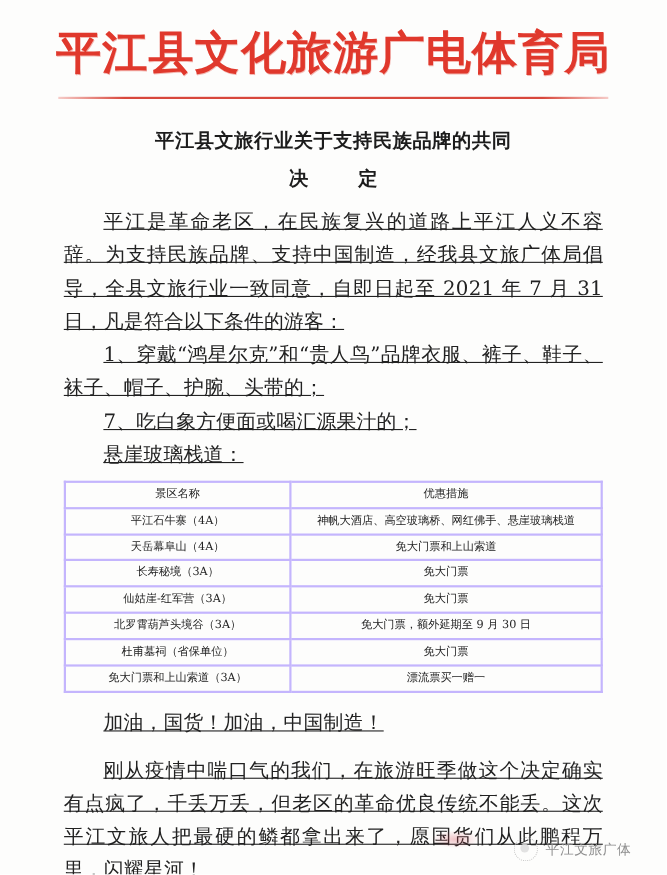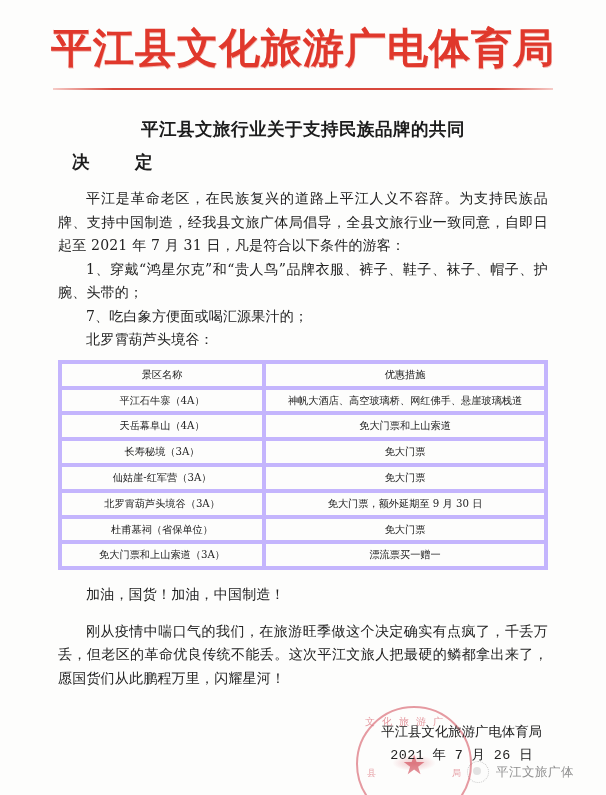--- a/index.html
+++ b/index.html
@@ -49,51 +49,52 @@
   .doc-title {
     text-align: center;
     font-size: 17.5px;
     font-weight: 700;
     color: #1c1c1c;
     line-height: 1.5;
     margin-top: 26px;
     letter-spacing: 0.5px;
   }
   .doc-title-2 {
-    text-align: left;
+    text-align: center;
     font-size: 17.5px;
     font-weight: 700;
     color: #1c1c1c;
     margin-top: 8px;
     letter-spacing: 14px;
     text-indent: 14px;
   }
 
   .para {
-    font-size: 14px;
+    font-size: 18px;
     line-height: 1.68;
     color: #222;
     text-align: justify;
     margin: 0;
     letter-spacing: 0.2px;
+    text-decoration: underline;
   }
   .para-indent { text-indent: 2em; }
   .block-para { margin-top: 13px; }
 
   
   table.benefits {
     width: 100%;
     border-collapse: collapse;
     margin-top: 8px;
     font-size: 10.2px;
     color: #222;
   }
   table.benefits th,
   table.benefits td {
-    border: 4px solid #c4b5fd;
+    border: 2px solid #c4b5fd;
     text-align: center;
     padding: 3px 2px;
     line-height: 1.55;
     font-weight: normal;
   }
   table.benefits th { font-size: 10.2px; }
   table.benefits td.col-name { width: 42%; }
   table.benefits td.col-measure { width: 58%; }
 
   .note-box {
@@ -219,21 +220,21 @@
 
   <div class="doc">
 
     <div class="doc-title">平江县文旅行业关于支持民族品牌的共同</div>
     <div class="doc-title-2">决　定</div>
 
     <p class="para para-indent block-para">平江是革命老区，在民族复兴的道路上平江人义不容辞。为支持民族品牌、支持中国制造，经我县文旅广体局倡导，全县文旅行业一致同意，自即日起至 2021 年 7 月 31 日，凡是符合以下条件的游客：</p>
 
     <p class="para para-indent">1、穿戴“鸿星尔克”和“贵人鸟”品牌衣服、裤子、鞋子、袜子、帽子、护腕、头带的；</p>
     <p class="para para-indent">7、吃白象方便面或喝汇源果汁的；</p>
-    <p class="para para-indent">北罗霄葫芦头境谷：</p>
+    <p class="para para-indent">悬崖玻璃栈道：</p>
 
     <table class="benefits">
       <thead>
         <tr>
           <th class="col-name">景区名称</th>
           <th class="col-measure">优惠措施</th>
         </tr>
       </thead>
       <tbody>
         <tr>

